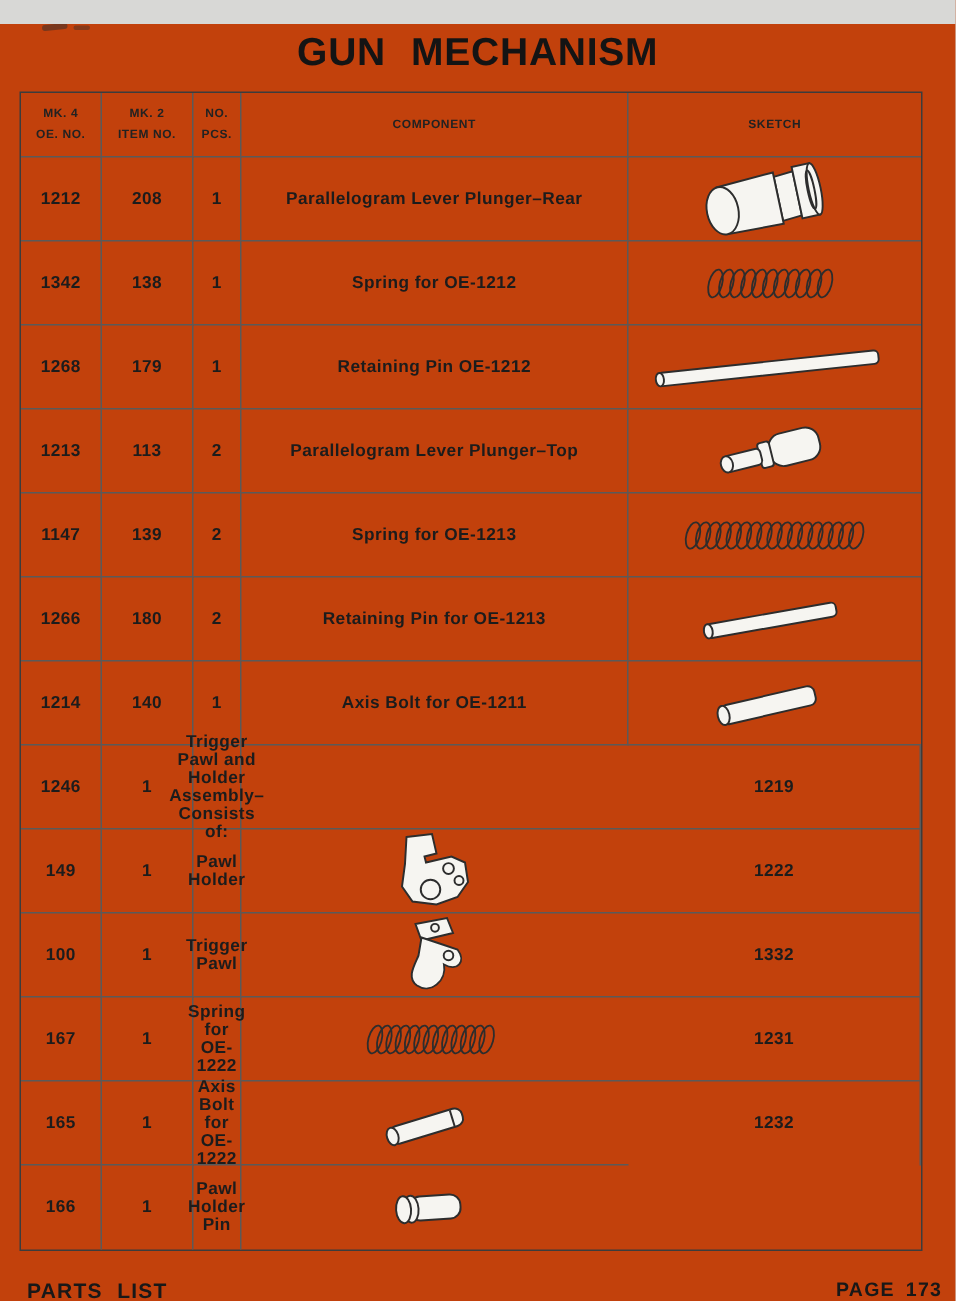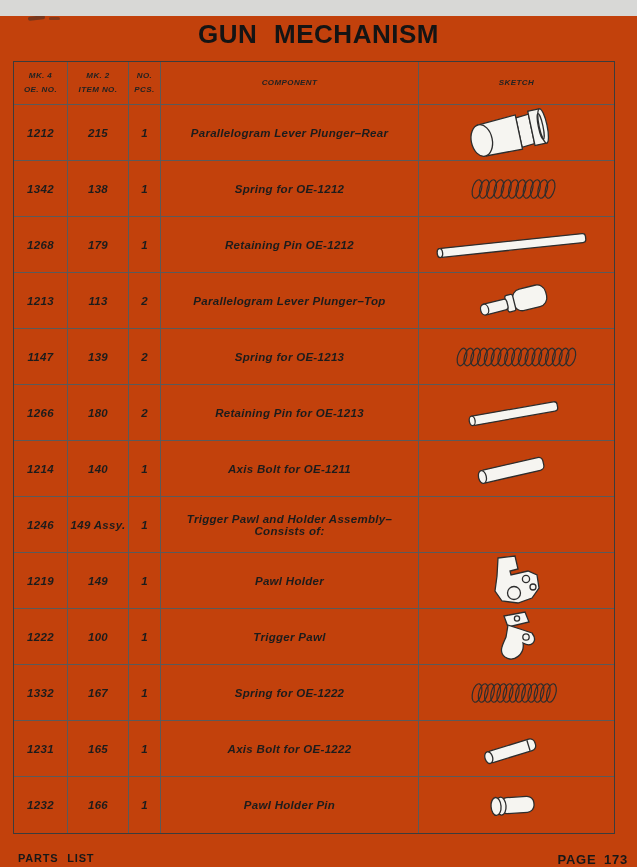--- a/index.html
+++ b/index.html
@@ -13,41 +13,40 @@
     font-size:26px;font-weight:bold;letter-spacing:0.5px;word-spacing:9px;color:#141414;
   }
   .top-smudge{position:absolute;background:#2e2e2e;border-radius:2px;}
   .smudge-a{left:28px;top:0;width:17px;height:4px;opacity:.5;transform:rotate(-6deg);}
   .smudge-b{left:49px;top:1px;width:11px;height:3px;opacity:.4;}
   .parts-table{
     position:absolute;left:13px;top:45px;width:600px;
     border:1.5px solid #3c3c3c;
     display:grid;grid-template-columns:54px 61px 32px 258px auto;
     background:transparent;
-    font-style:italic;
   }
   .cell{
     border-right:1px solid #5a5a5a;border-bottom:1px solid #5a5a5a;
     display:flex;align-items:center;justify-content:center;
     text-align:center;box-sizing:border-box;
   }
   .cell.col-last{border-right:none;}
   .cell.row-last{border-bottom:none;}
   .header-cell{
     height:43px;font-size:8px;font-weight:bold;letter-spacing:0.4px;
     line-height:1.7;white-space:pre-line;color:#222;
   }
   .data-cell{
     height:56px;font-size:11.5px;font-weight:bold;letter-spacing:0.3px;color:#1c1c1c;
   }
   .component-cell{padding:0 8px;}
   .sketch-cell svg{display:block;}
   .footer-left{
     position:absolute;left:18px;top:836px;
-    font-size:11px;font-weight:bold;letter-spacing:0.8px;word-spacing:5px;color:#181818;
+    font-size:14px;font-weight:bold;letter-spacing:0.8px;word-spacing:5px;color:#181818;
   }
   .footer-right{
     position:absolute;right:9px;top:836px;
     font-size:13px;font-weight:bold;letter-spacing:0.8px;word-spacing:3px;color:#181818;
   }
   .bottom-bar{
     position:absolute;left:88px;right:0;top:858px;height:9px;background:#1b1b1b;
   }
 </style>
 </head>
@@ -63,21 +62,21 @@
     <div class="cell header-cell">MK. 4
 OE. NO.</div>
     <div class="cell header-cell">MK. 2
 ITEM NO.</div>
     <div class="cell header-cell">NO.
 PCS.</div>
     <div class="cell header-cell">COMPONENT</div>
     <div class="cell header-cell col-last">SKETCH</div>
 
   <div class="cell data-cell ">1212</div>
-      <div class="cell data-cell ">215</div>
+      <div class="cell data-cell ">208</div>
       <div class="cell data-cell ">1</div>
       <div class="cell data-cell component-cell">Parallelogram Lever Plunger–Rear</div>
       <div class="cell data-cell sketch-cell col-last">
         <svg width="190" height="54" viewBox="0 0 190 54" xmlns="http://www.w3.org/2000/svg">
           <g transform="rotate(-12 95 27)" fill="#f6f5f1" stroke="#2d2d2d" stroke-width="1.3">
       <path d="M97,12 L110,11 L110,41 L97,42 Z"></path>
       <path d="M110,8 L122,8 L122,43 L110,43 Z"></path>
       <ellipse cx="122" cy="25.5" rx="4" ry="17.5"></ellipse>
       <ellipse cx="119.5" cy="25.5" rx="2.3" ry="13" fill="none"></ellipse>
       <path d="M58,11 L97,9 L97,44 L60,43 Z"></path>
@@ -177,21 +176,20 @@
       <div class="cell data-cell component-cell">Axis Bolt for OE-1211</div>
       <div class="cell data-cell sketch-cell col-last">
         <svg width="190" height="54" viewBox="0 0 190 54" xmlns="http://www.w3.org/2000/svg">
           <g transform="rotate(-13 95 27)" fill="#f6f5f1" stroke="#2d2d2d" stroke-width="1.3">
     <rect x="58" y="20.5" width="64" height="13" rx="4.5"></rect>
     <ellipse cx="59.5" cy="27" rx="3.9" ry="6.5"></ellipse>
   </g>
         </svg>
       </div>
       <div class="cell data-cell ">1246</div>
-      <div class="cell data-cell ">149 Assy.</div>
       <div class="cell data-cell ">1</div>
       <div class="cell data-cell component-cell">Trigger Pawl and Holder Assembly–Consists of:</div>
       <div class="cell data-cell sketch-cell col-last"></div>
       <div class="cell data-cell ">1219</div>
       <div class="cell data-cell ">149</div>
       <div class="cell data-cell ">1</div>
       <div class="cell data-cell component-cell">Pawl Holder</div>
       <div class="cell data-cell sketch-cell col-last">
         <svg width="190" height="54" viewBox="0 0 190 54" xmlns="http://www.w3.org/2000/svg">
           <g fill="#f6f5f1" stroke="#2d2d2d" stroke-width="1.3">

